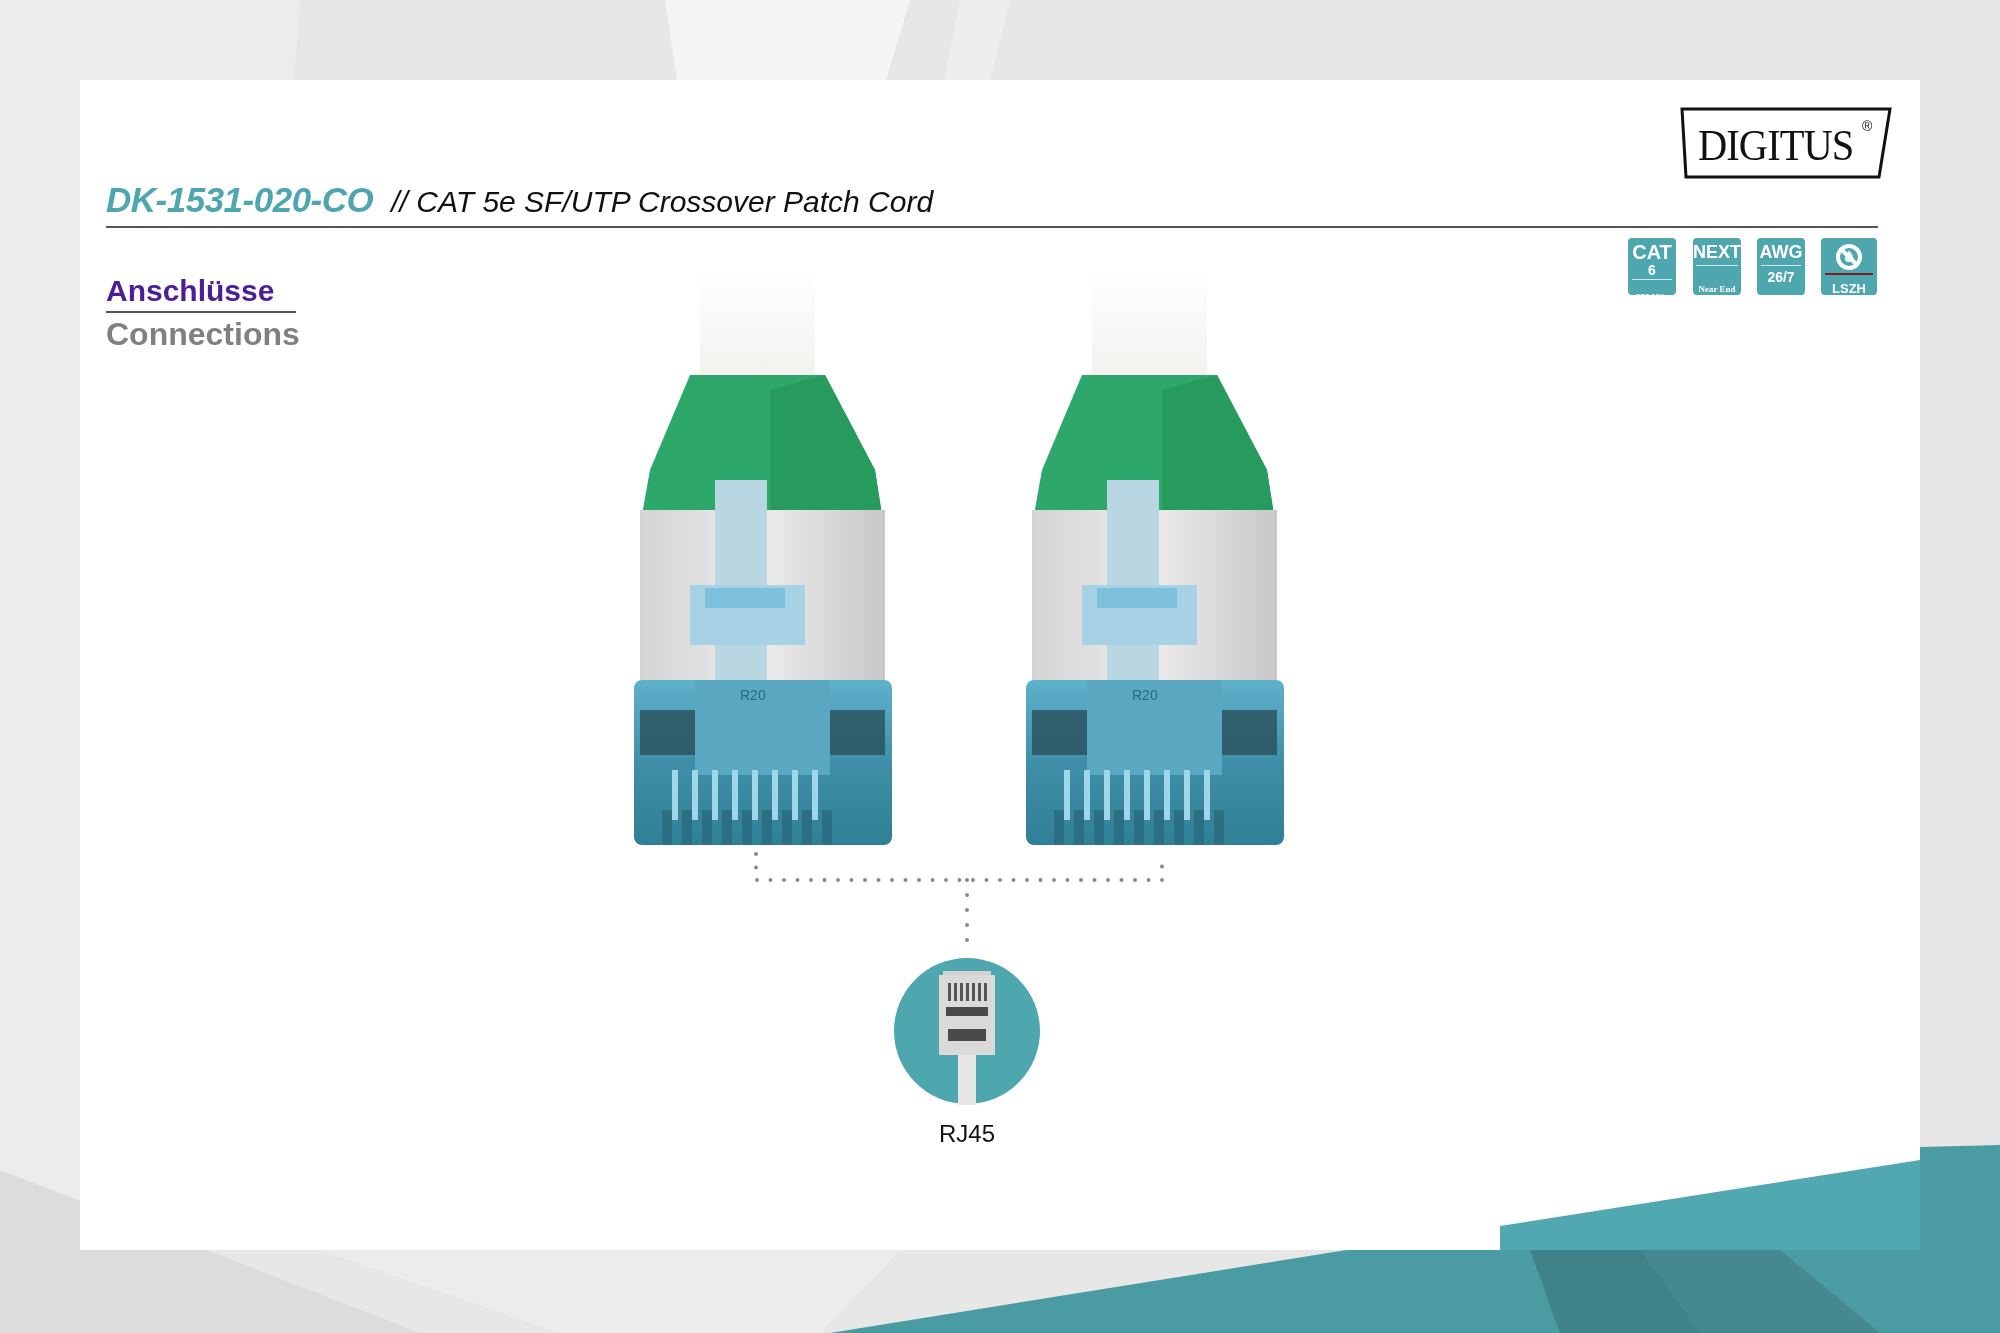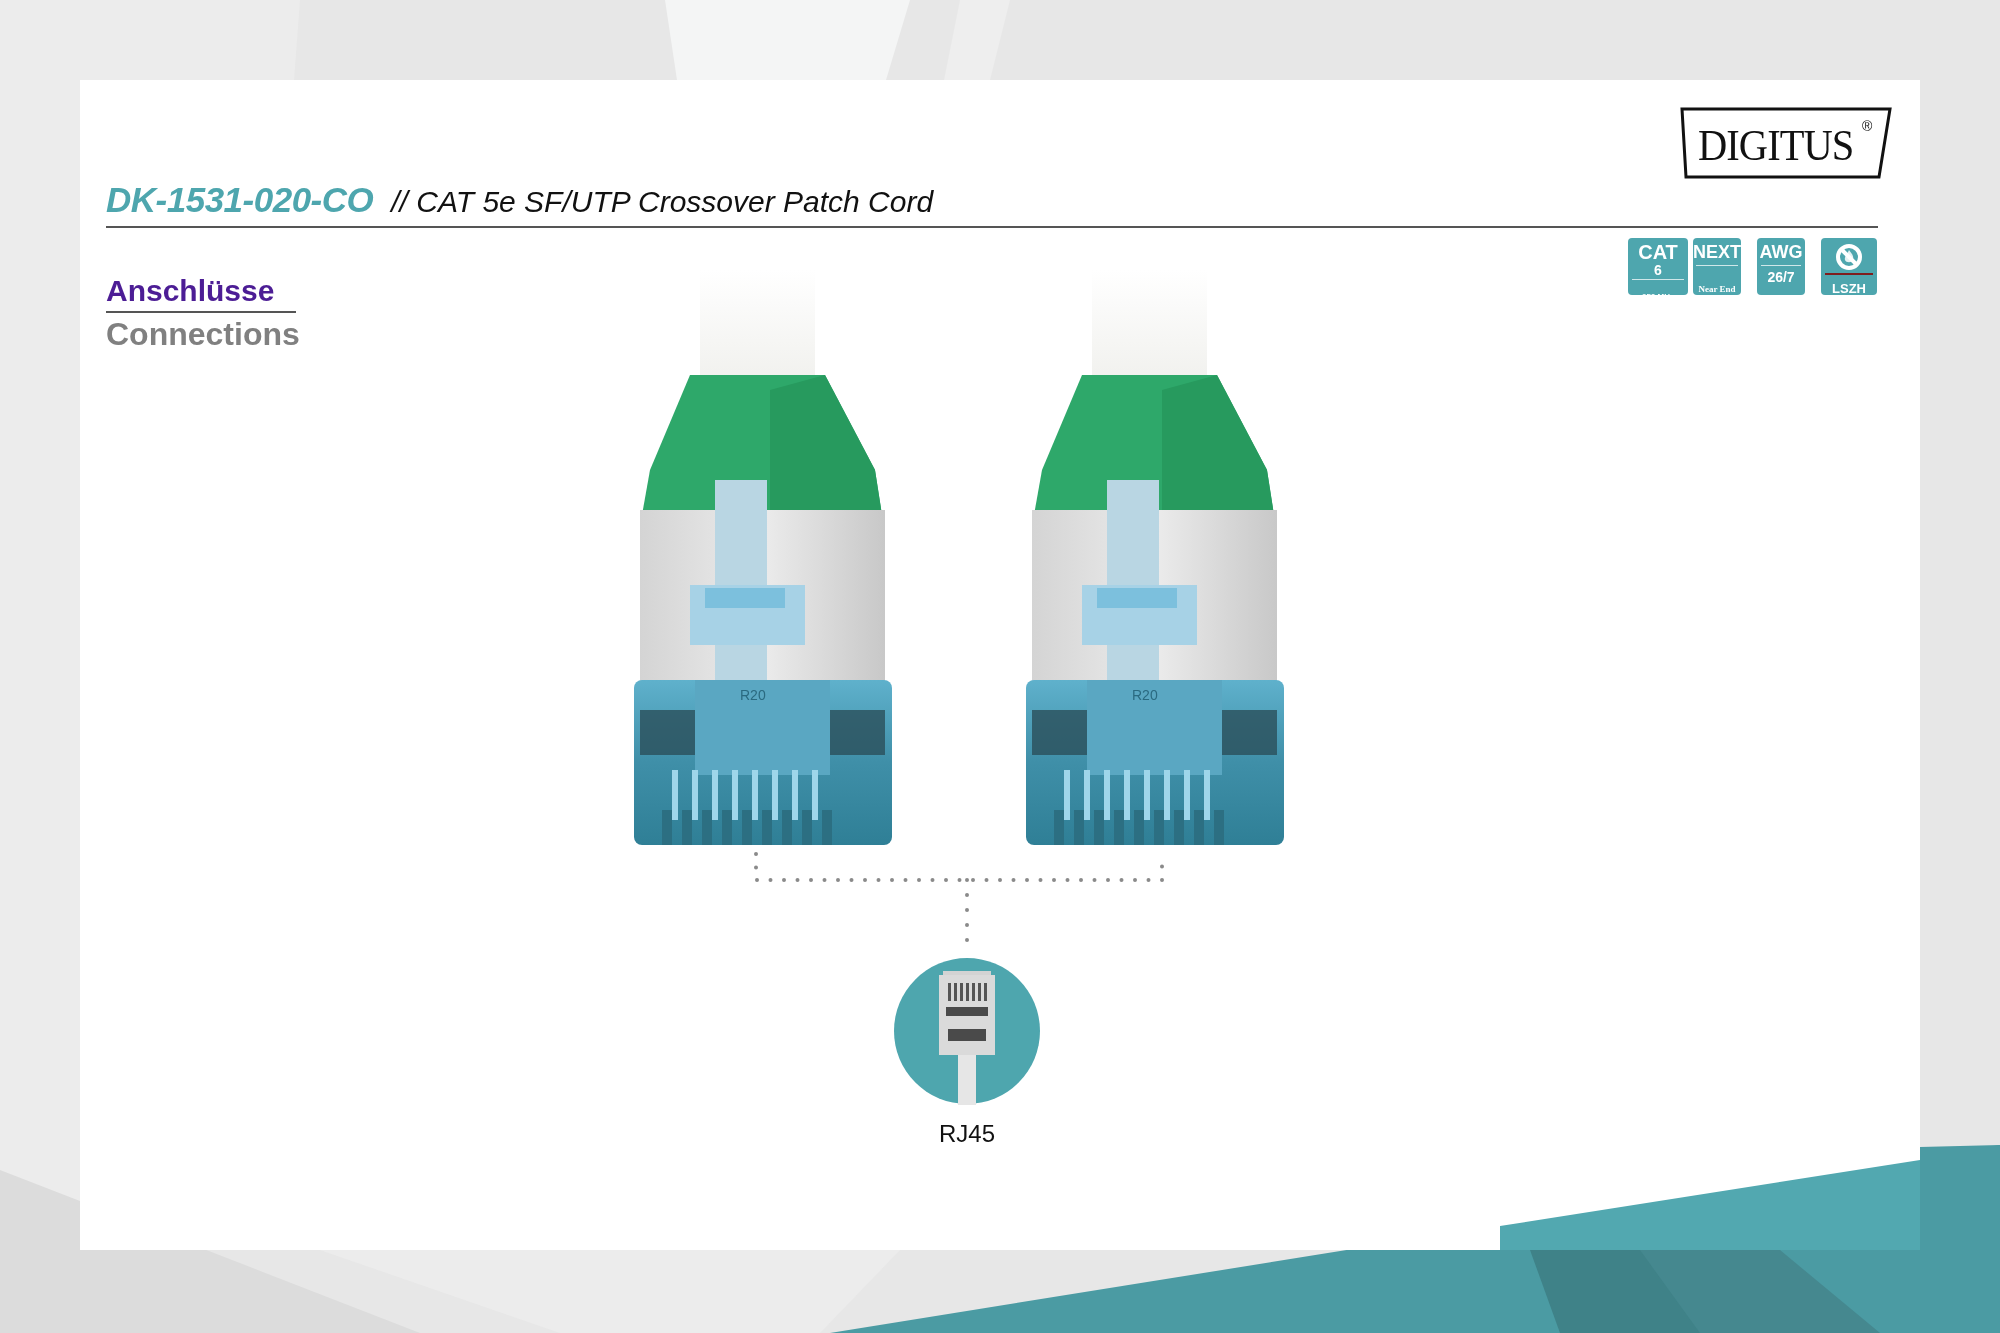--- a/index.html
+++ b/index.html
@@ -50,21 +50,21 @@
 <div class="rule"></div>
 
 <div class="abs" style="left:1680px; top:106px; width:212px; height:74px;">
   <svg width="212" height="74" viewBox="0 0 212 74" style="position:absolute;left:0;top:0;">
     <polygon points="2,3 210,3 199,71 6,71" fill="#fff" stroke="#111" stroke-width="3"></polygon>
   </svg>
   <span style="position:absolute; left:18px; top:14px; font-family:'Liberation Serif', serif; font-size:44px; color:#111; letter-spacing:-1px; transform:scaleX(0.92); transform-origin:left;">DIGITUS</span>
   <span style="position:absolute; left:182px; top:12px; font-size:14px; color:#111;">®</span>
 </div>
 
-<div class="badge" style="left:1628px; width:60px;">
+<div class="badge" style="left:1628px; width:48px;">
   <div class="big">CAT</div>
   <div class="mid">6</div>
   <div class="small">250 MHz</div>
 </div>
 <div class="badge" style="left:1693px; width:48px;">
   <div class="big" style="font-size:18px;">NEXT</div>
   <div class="two">
     <div>Near End</div>
     <div>Crosstalk</div>
   </div>

